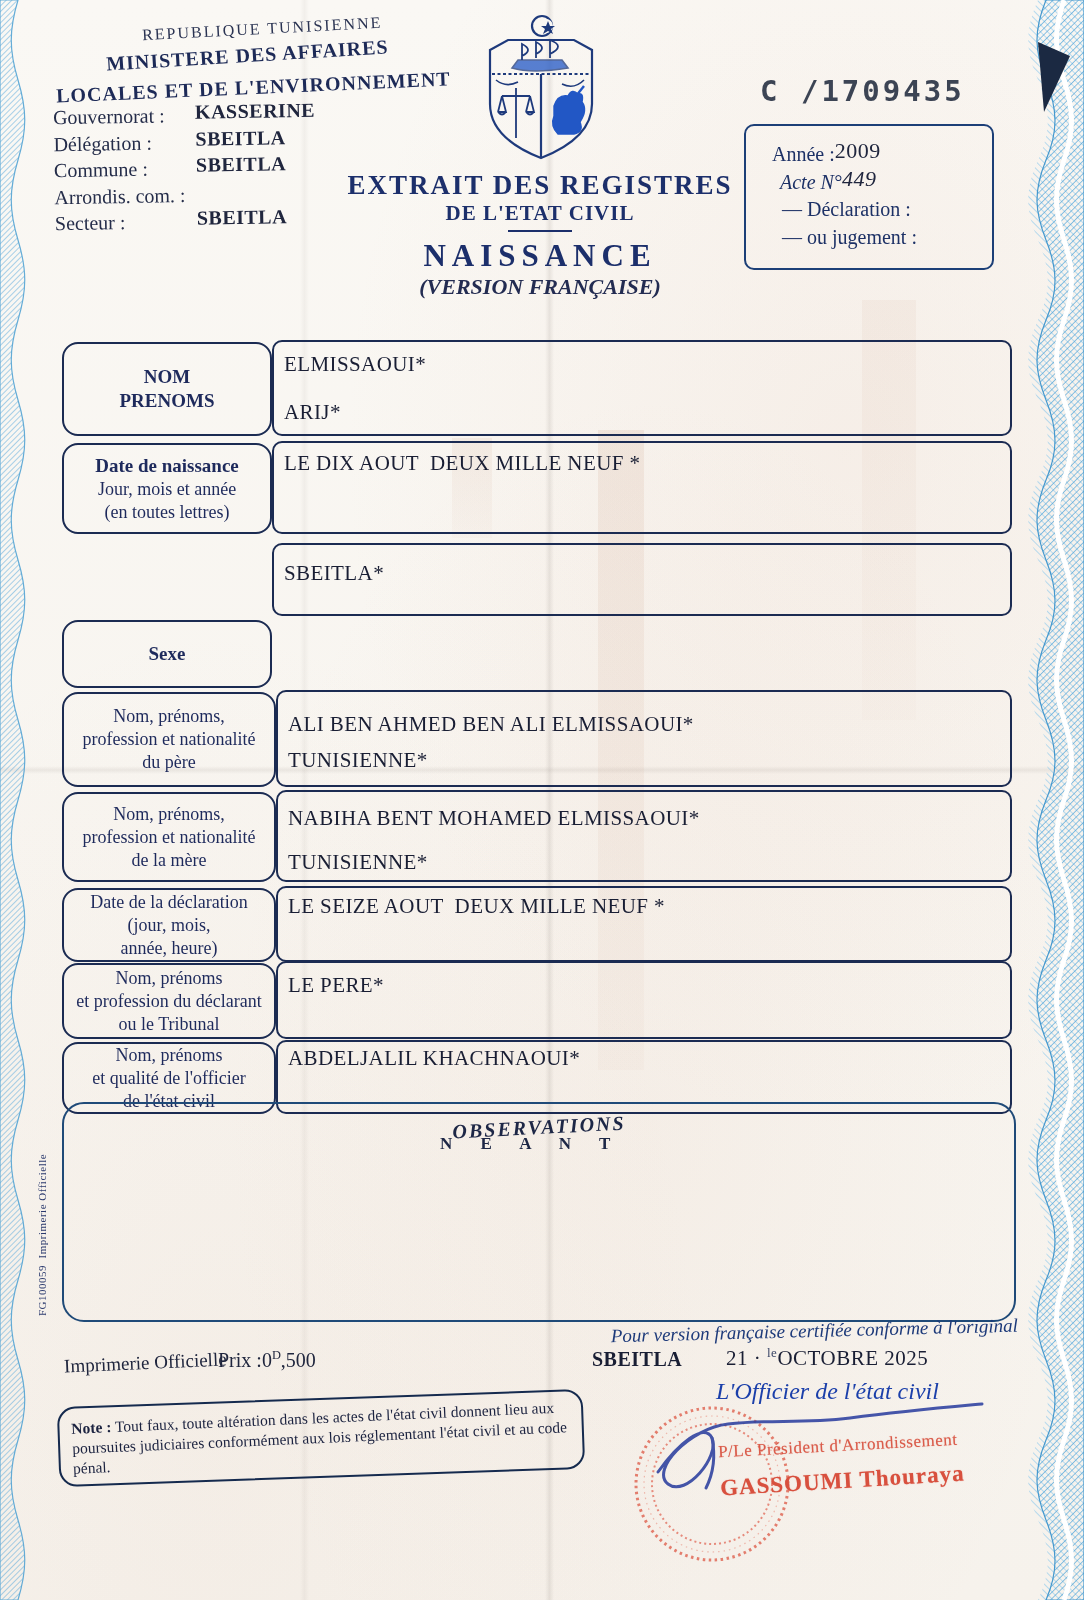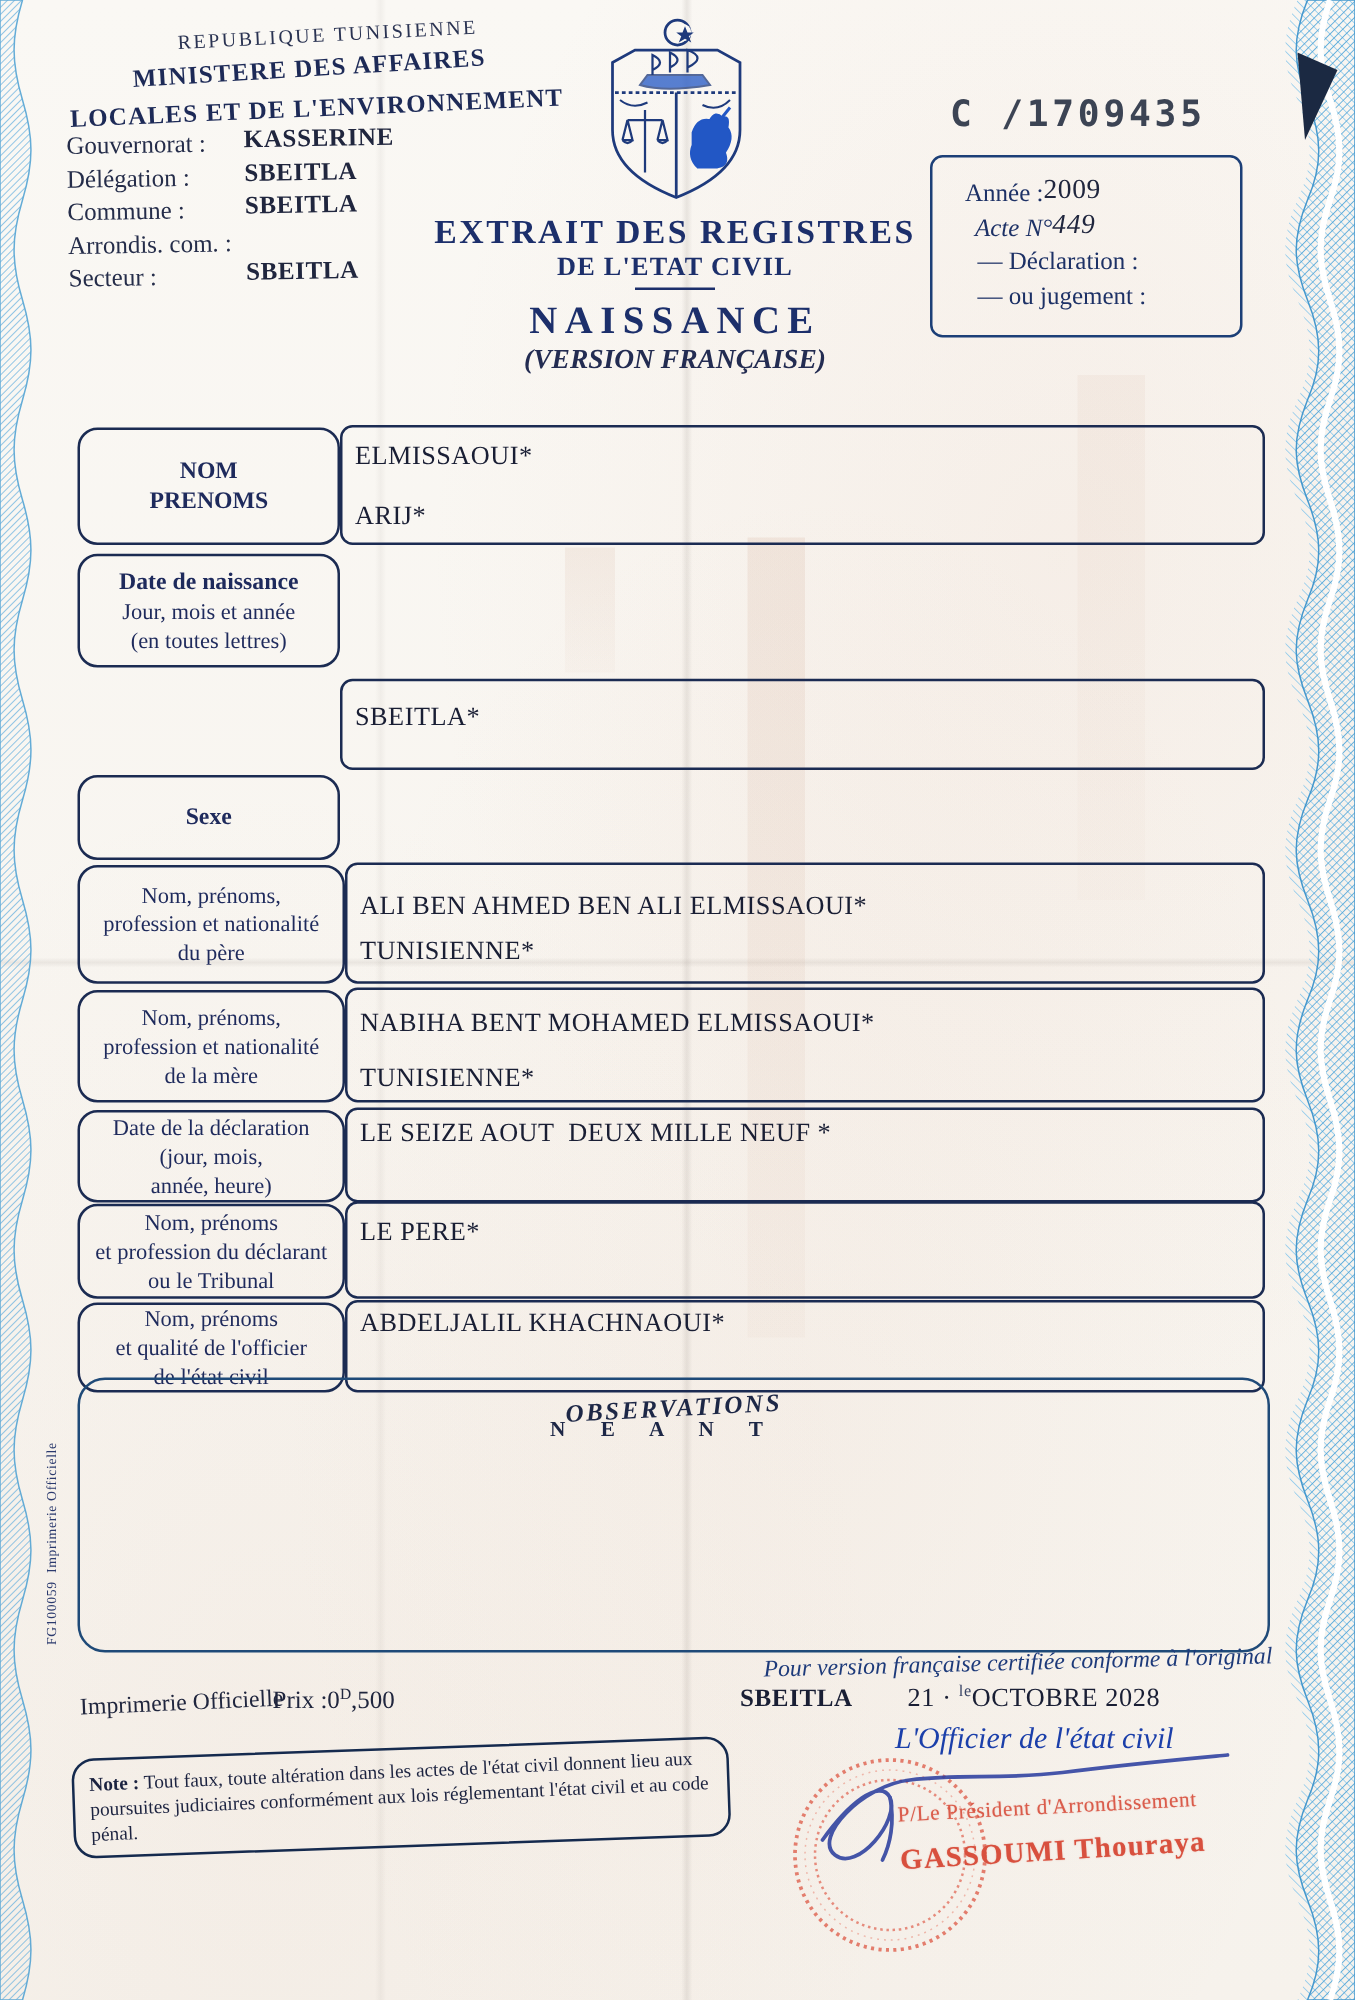--- a/index.html
+++ b/index.html
@@ -153,20 +153,23 @@
   <div class="abs valbox" style="left:272px;top:340px;width:736px;height:92px;">
     <div class="val" style="top:10px;">ELMISSAOUI*</div>
     <div class="val" style="top:58px;">ARIJ*</div>
   </div>
 
   <div class="abs lblbox" style="left:62px;top:443px;width:206px;height:87px;">
     <div class="lbl-b">Date de naissance</div>
     <div class="lbl-n">Jour, mois et année</div>
     <div class="lbl-n">(en toutes lettres)</div>
   </div>
+  <div class="abs valbox" style="left:272px;top:441px;width:736px;height:89px;">
+    <div class="val" style="top:8px;">LE DIX AOUT  DEUX MILLE NEUF *</div>
+  </div>
 
   <div class="abs valbox" style="left:272px;top:543px;width:736px;height:69px;">
     <div class="val" style="top:16px;">SBEITLA*</div>
   </div>
 
   <div class="abs lblbox" style="left:62px;top:620px;width:206px;height:64px;">
     <div class="lbl-b">Sexe</div>
   </div>
 
   <div class="abs lblbox" style="left:62px;top:692px;width:210px;height:91px;">
@@ -223,21 +226,21 @@
 
   <div class="abs sidecode" style="left:36px;top:1316px;">FG100059  Imprimerie Officielle</div>
 
   <div class="abs certify" style="left:608px;top:1320px;width:410px;text-align:right;">Pour version française certifiée conforme à l'original</div>
   <div class="abs imprim" style="left:64px;top:1352px;">Imprimerie Officielle</div>
   <div class="abs prix" style="left:218px;top:1348px;">
     <span>Prix :0</span><sup>D</sup><span>,500</span>
   </div>
   <div class="abs place" style="left:592px;top:1348px;">SBEITLA</div>
   <div class="abs dateln" style="left:726px;top:1345px;">
-    <span>21 ·</span> <sup style="color:#3a4566;">le</sup><span>OCTOBRE 2028</span>
+    <span>21 ·</span> <sup style="color:#3a4566;">le</sup><span>OCTOBRE 2025</span>
   </div>
   <div class="abs officier" style="left:716px;top:1378px;">L'Officier de l'état civil</div>
 
   <div class="abs notebox" style="left:58px;top:1398px;width:522px;height:76px;">
     <div class="abs notetxt" style="left:12px;top:8px;width:498px;">
       <span style="font-weight:bold;">Note :</span>
       <span>Tout faux, toute altération dans les actes de l'état civil donnent lieu aux poursuites judiciaires conformément aux lois réglementant l'état civil et au code pénal.</span>
     </div>
   </div>
 

